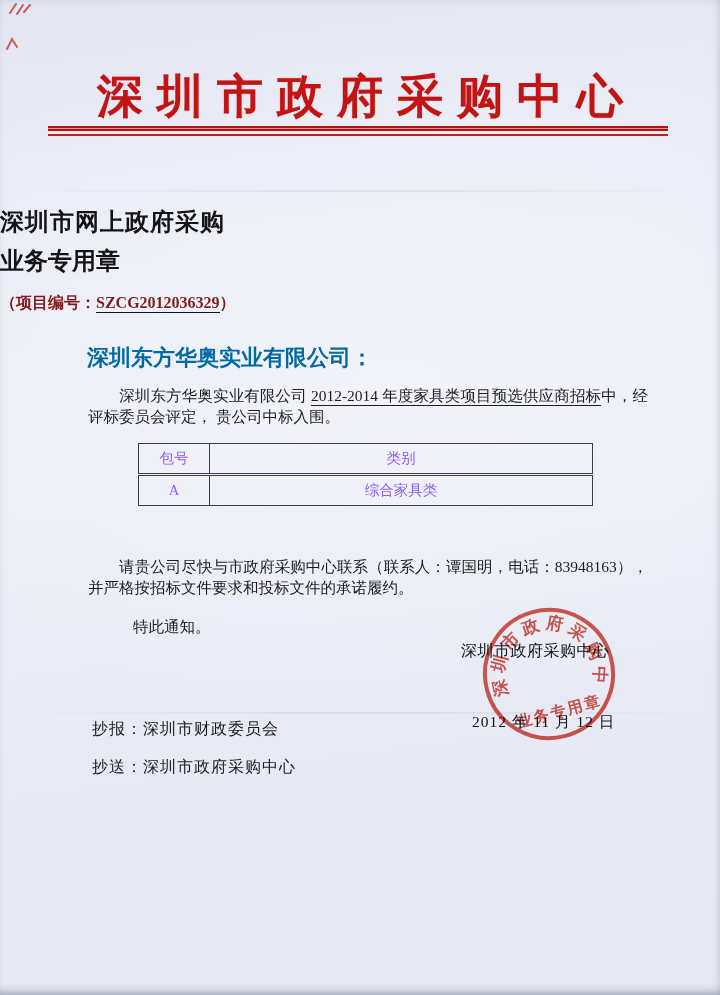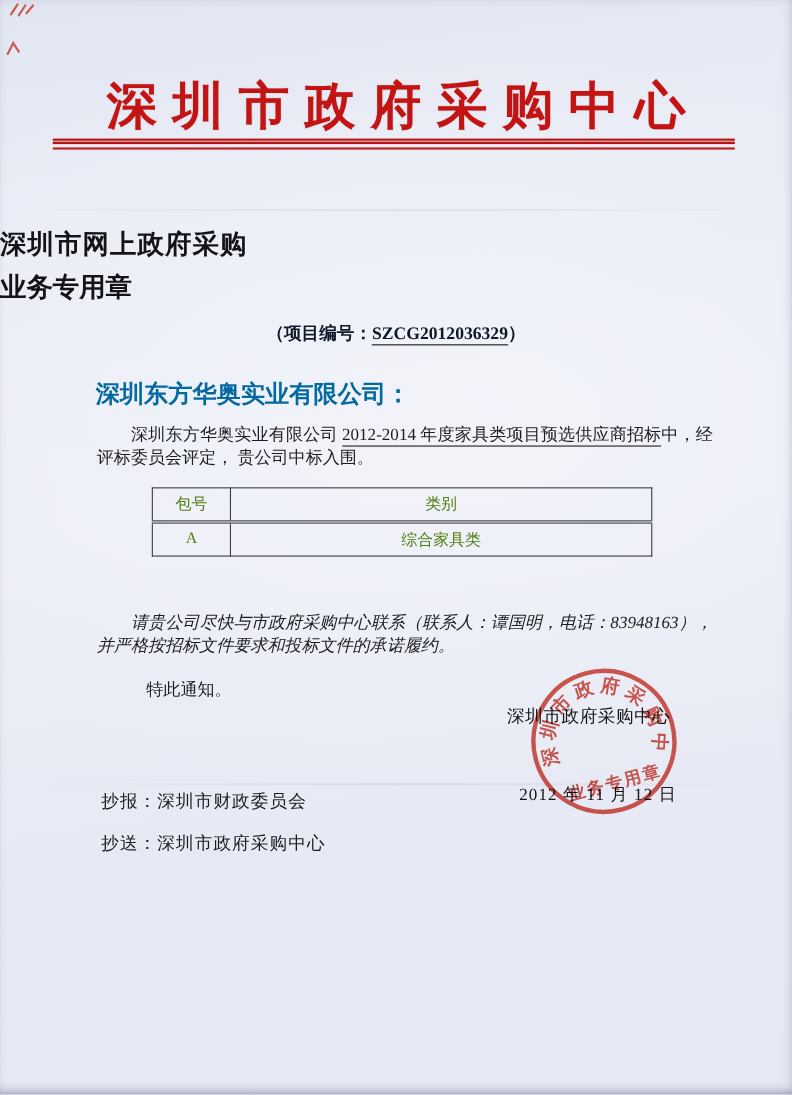--- a/index.html
+++ b/index.html
@@ -25,31 +25,31 @@
     white-space:nowrap;
   }
   .rules{position:absolute;left:48px;top:126px;width:620px;}
   .rule-thick{height:2px;background:#b21414;}
   .rule-core{height:1px;background:#e09a96;}
   .rule-gap{height:3px;}
   .rule-thin{height:2px;background:#c02020;}
   .doc-title{position:absolute;left:0;width:100%;font-weight:bold;font-size:24px;color:#141417;}
   .title1{top:206px;letter-spacing:1px;}
   .title2{top:245px;}
-  .project-line{position:absolute;top:293px;left:0;width:100%;text-align:center;font-size:16px;font-weight:bold;color:#0f172a;}
+  .project-line{position:absolute;top:293px;left:0;width:100%;font-size:16px;font-weight:bold;color:#7f1d1d;}
   .project-num{border-bottom:1.5px solid #16161a;padding-bottom:1px;}
   .addressee{position:absolute;left:87px;top:343px;font-size:22px;font-weight:bold;color:#0369a1;}
   .para{position:absolute;left:88px;width:560px;font-size:15.5px;line-height:21px;color:#1d1d20;text-align:justify;}
   .para .indent{display:inline-block;width:31px;}
   .p1{top:385px;}
-  .p2{top:556px;font-style:italic;}
+  .p2{top:556px;}
   .uline{border-bottom:1.2px solid #1d1d20;padding-bottom:1px;}
   .notice-table{
     position:absolute;left:138px;top:443px;width:455px;
-    border-collapse:collapse;font-size:14.5px;color:#4d7c0f;
+    border-collapse:collapse;font-size:14.5px;color:#8b5cf6;
   }
   .notice-table td{
     border:1.2px solid #3c3c42;text-align:center;height:29px;padding:0;
   }
   .notice-table tr.hdr td{border-bottom:3px double #3c3c42;}
   .notice-table td.col-pkg{width:70px;}
   .closing{position:absolute;left:121px;top:617px;font-size:15.5px;color:#1d1d20;margin-left:12px;}
   .signature{position:absolute;left:461px;top:641px;font-size:16px;letter-spacing:.5px;color:#141417;white-space:nowrap;}
   .sig-date{position:absolute;left:472px;top:712px;font-size:15.5px;letter-spacing:1px;color:#141417;white-space:nowrap;}
   .cc{position:absolute;left:92px;font-size:16px;letter-spacing:1px;color:#1b1b1e;}

